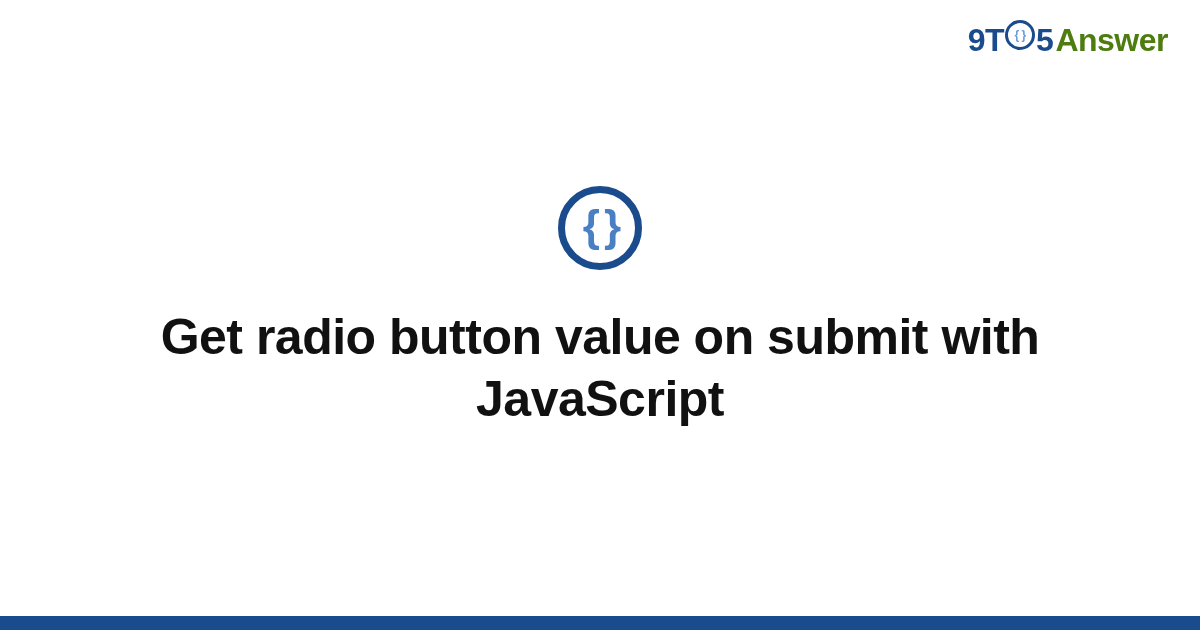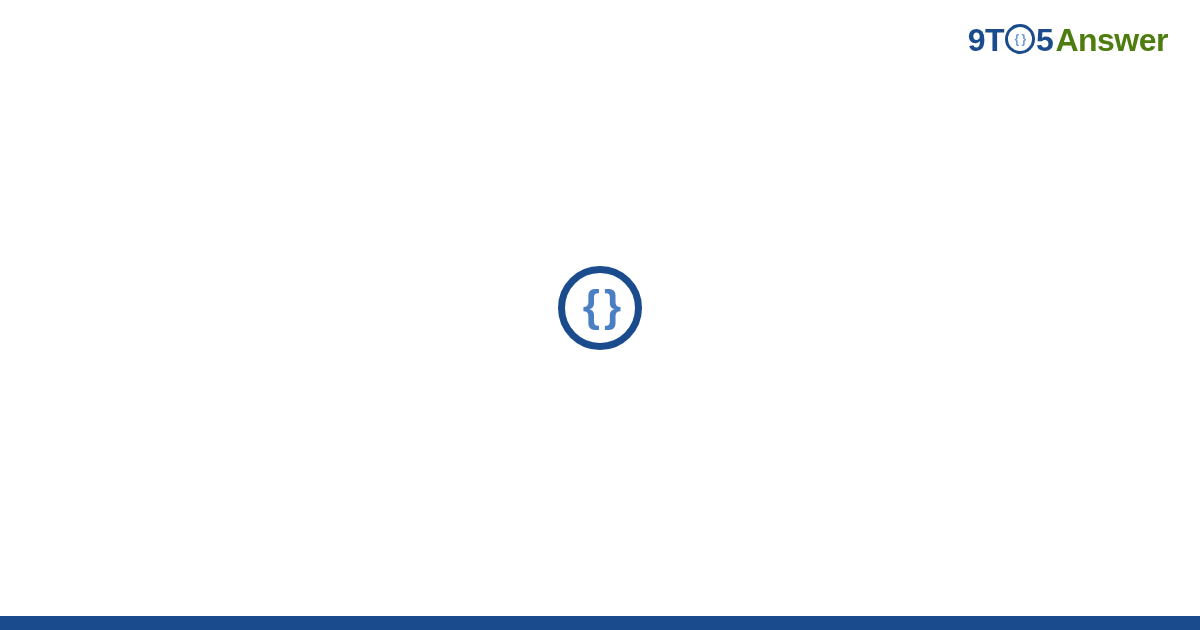--- a/index.html
+++ b/index.html
@@ -13,21 +13,20 @@
       background: #ffffff;
       font-family: -apple-system, BlinkMacSystemFont, "Segoe UI", Helvetica, Arial, sans-serif;
       position: relative;
       overflow: hidden;
     }
     .logo-wrap {
       position: absolute;
       top: 22px;
       right: 32px;
       display: flex;
-      align-items: center;
       font-weight: 700;
       font-size: 32px;
       letter-spacing: -0.5px;
     }
     .logo-9t { color: #1a4b8c; }
     .logo-o {
       display: inline-flex;
       align-items: center;
       justify-content: center;
       width: 30px;
@@ -104,15 +103,16 @@
     <span class="logo-o-inner">{ }</span>
   </span>
   <span class="logo-5">5</span>
   <span class="logo-answer">Answer</span>
 </div>
 
 <div class="center">
   <div class="badge">
     <span class="badge-inner">{ }</span>
   </div>
+  <h1 class="title">Get radio button value on submit with JavaScript</h1>
 </div>
 
 <div class="bottom-bar"></div>
 
 </body></html>

